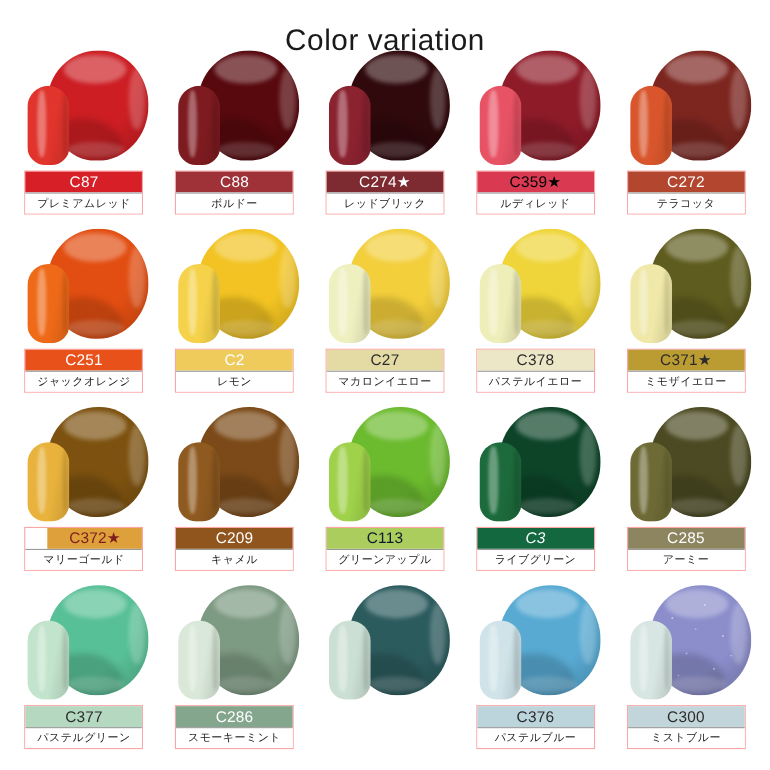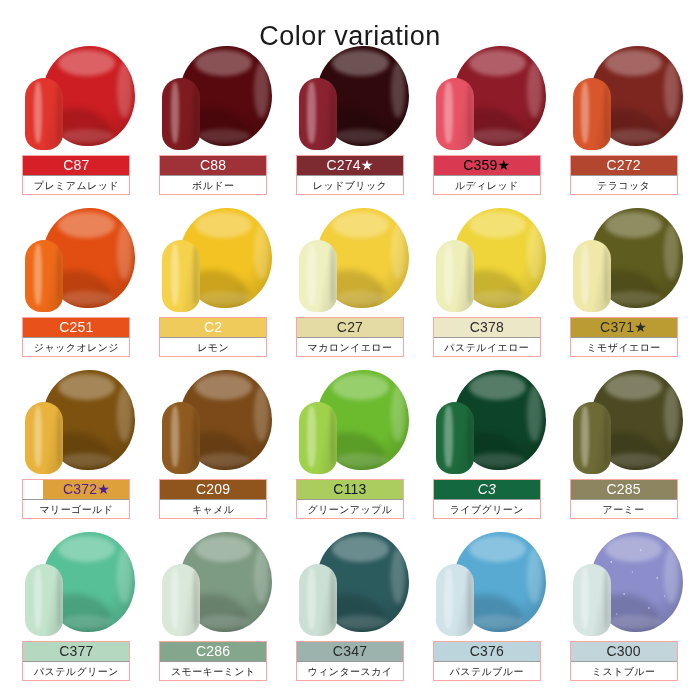--- a/index.html
+++ b/index.html
@@ -356,21 +356,21 @@
             <div class="gloss-top"></div>
             <div class="gloss-right"></div>
             <div class="gloss-bottom"></div>
           </div>
           <div class="nail" style="background: linear-gradient(100deg, rgb(232, 178, 60) 0%, rgb(232, 178, 60) 60%, rgba(0, 0, 0, 0.14) 100%), rgb(232, 178, 60);">
             <div class="n-gloss"></div>
             <div class="n-edge"></div>
           </div>
         </div>
         <div class="label">
-          <div class="code" style="background: rgb(221, 160, 58); color: #4c1d95; margin-left: 20px;">C372★</div>
+          <div class="code" style="background: rgb(221, 160, 58); color: #7f1d1d; margin-left: 20px;">C372★</div>
           <div class="jp">マリーゴールド</div>
         </div>
       </div>
       <div class="cell">
         <div class="swatch-art">
           <div class="blob" style="background: radial-gradient(at 36% 24%, rgb(123, 74, 24) 0%, rgb(123, 74, 24) 55%, rgba(0, 0, 0, 0.22) 100%), rgb(123, 74, 24);">
             <div class="shade"></div>
             <div class="gloss-top"></div>
             <div class="gloss-right"></div>
             <div class="gloss-bottom"></div>
@@ -480,24 +480,20 @@
           <div class="blob" style="background: radial-gradient(at 36% 24%, rgb(44, 91, 94) 0%, rgb(44, 91, 94) 55%, rgba(0, 0, 0, 0.22) 100%), rgb(44, 91, 94);">
             <div class="shade"></div>
             <div class="gloss-top"></div>
             <div class="gloss-right"></div>
             <div class="gloss-bottom"></div>
           </div>
           <div class="nail" style="background: linear-gradient(100deg, rgb(203, 223, 212) 0%, rgb(203, 223, 212) 60%, rgba(0, 0, 0, 0.14) 100%), rgb(203, 223, 212);">
             <div class="n-gloss"></div>
             <div class="n-edge"></div>
           </div>
-        </div>
-        <div class="label">
-          <div class="code" style="background: rgb(156, 178, 173); color: rgb(43, 43, 43);">C347</div>
-          <div class="jp">ウィンタースカイ</div>
         </div>
       </div>
       <div class="cell">
         <div class="swatch-art">
           <div class="blob" style="background: radial-gradient(at 36% 24%, rgb(88, 170, 211) 0%, rgb(88, 170, 211) 55%, rgba(0, 0, 0, 0.22) 100%), rgb(88, 170, 211);">
             <div class="shade"></div>
             <div class="gloss-top"></div>
             <div class="gloss-right"></div>
             <div class="gloss-bottom"></div>
           </div>

